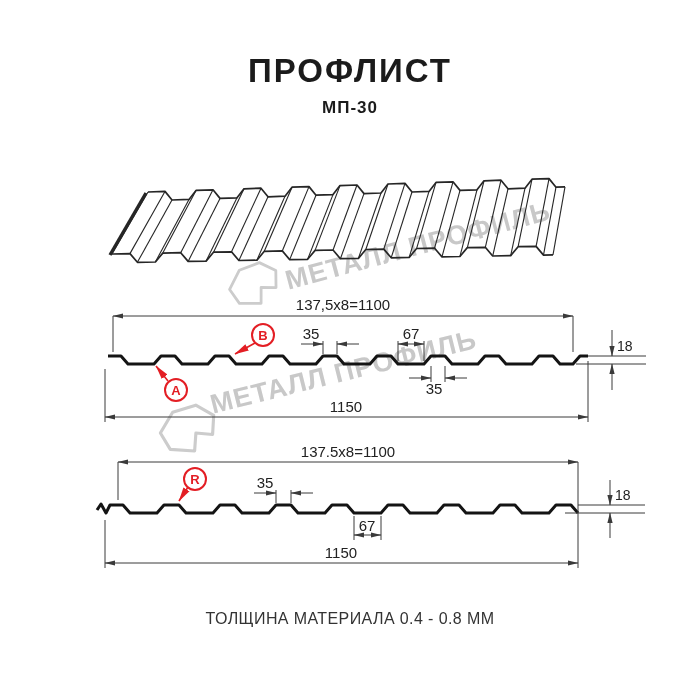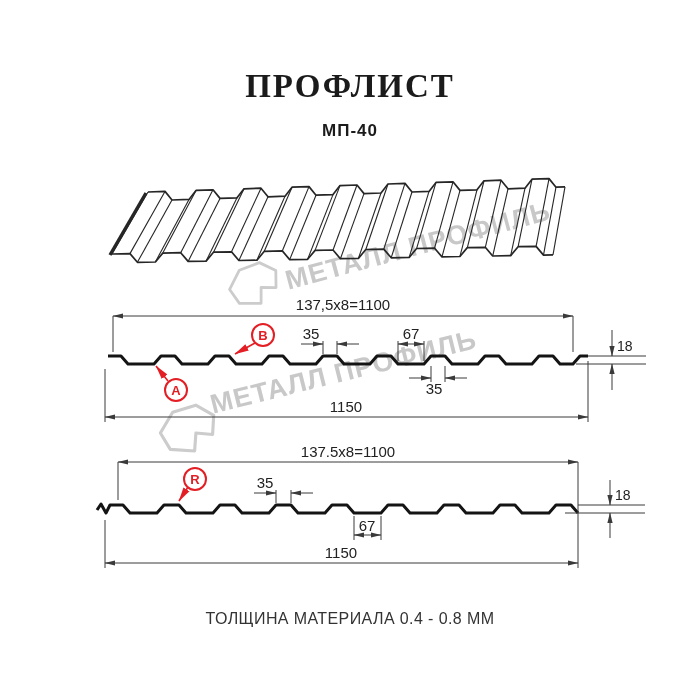--- a/index.html
+++ b/index.html
@@ -1,39 +1,39 @@
 <!DOCTYPE html>
 <html><head>
 <meta charset="utf-8">
 <style>
   html,body{margin:0;padding:0;background:#fff;}
   .page{position:relative;width:700px;height:700px;background:#ffffff;overflow:hidden;
         font-family:"Liberation Sans",sans-serif;}
   .hdr{position:absolute;left:0;top:52px;width:700px;text-align:center;z-index:3;}
-  .hdr h1{margin:16px;font-size:33px;font-weight:bold;letter-spacing:2px;color:#1b1b1b;font-family:Liberation Serif, serif;}
+  .hdr h1{margin:0;font-size:33px;font-weight:bold;letter-spacing:2px;color:#1b1b1b;}
   .hdr .sub{margin-top:8px;font-size:17px;font-weight:bold;letter-spacing:1px;color:#1b1b1b;}
   .footer-note{position:absolute;left:0;top:610px;width:700px;text-align:center;
         font-size:16px;font-weight:normal;letter-spacing:.4px;color:#333;z-index:3;}
   svg{display:block;}
   .lay{position:absolute;left:0;pointer-events:none;}
   .wm{position:absolute;z-index:1;}
   .wm-text{position:absolute;z-index:1;color:#c8c8c8;font-weight:bold;font-size:27px;
         letter-spacing:1px;white-space:nowrap;transform-origin:left center;}
   .dimtxt{font-size:15px;fill:#222;font-family:"Liberation Sans",sans-serif;}
   .dimtxt-s{font-size:14px;fill:#222;font-family:"Liberation Sans",sans-serif;}
   .redlbl{font-size:13px;font-weight:bold;font-family:"Liberation Sans",sans-serif;}
 </style>
 </head>
 <body>
 
 <div class="page">
 
   <div class="hdr">
     <h1>ПРОФЛИСТ</h1>
-    <div class="sub">МП-40</div>
+    <div class="sub">МП-30</div>
   </div>
 
   <svg class="wm" style="left:226px;top:262px;transform:rotate(-12deg);" width="56" height="48" viewBox="0 0 100 86">
     <path d="M6 40 L30 10 L68 4 L94 24 L88 54 L62 48 L56 76 L18 68 Z" fill="none" stroke="#cccccc" stroke-width="5" stroke-linejoin="round"></path>
   </svg>
   <div class="wm-text" style="left:286px;top:266px;transform:rotate(-15deg);">МЕТАЛЛ ПРОФИЛЬ</div>
 
   <svg class="wm" style="left:150px;top:404px;transform:rotate(-8deg);" width="76" height="54" viewBox="0 0 100 86">
     <path d="M6 40 L30 10 L68 4 L94 24 L88 54 L62 48 L56 76 L18 68 Z" fill="none" stroke="#cccccc" stroke-width="5" stroke-linejoin="round"></path>
   </svg>

